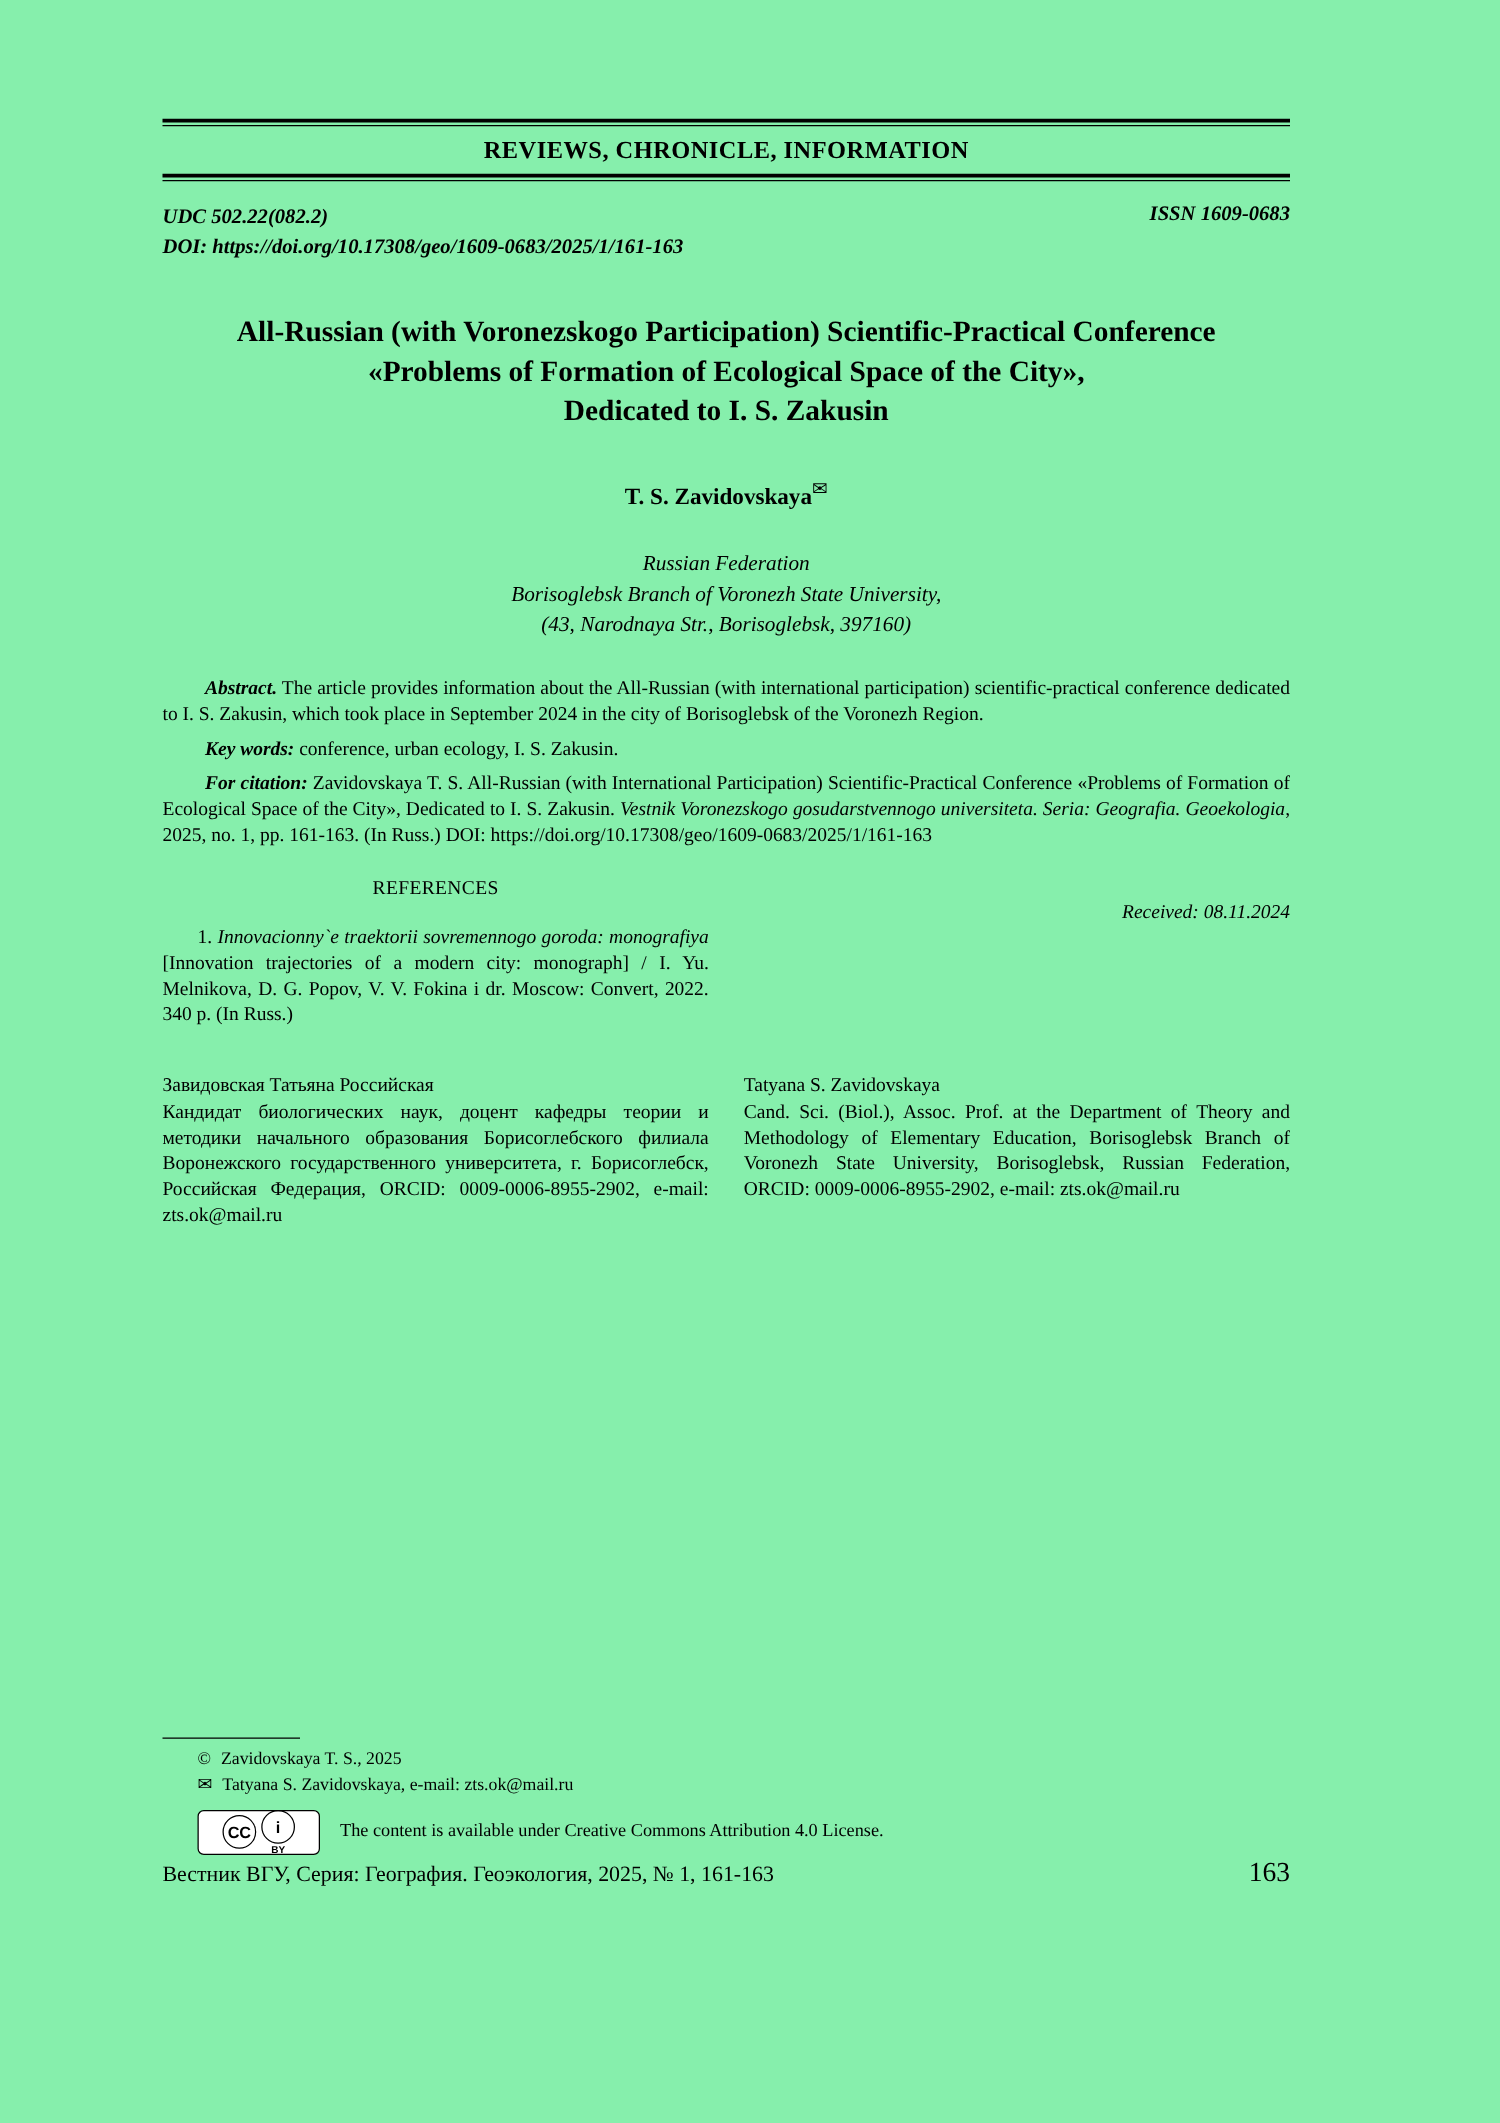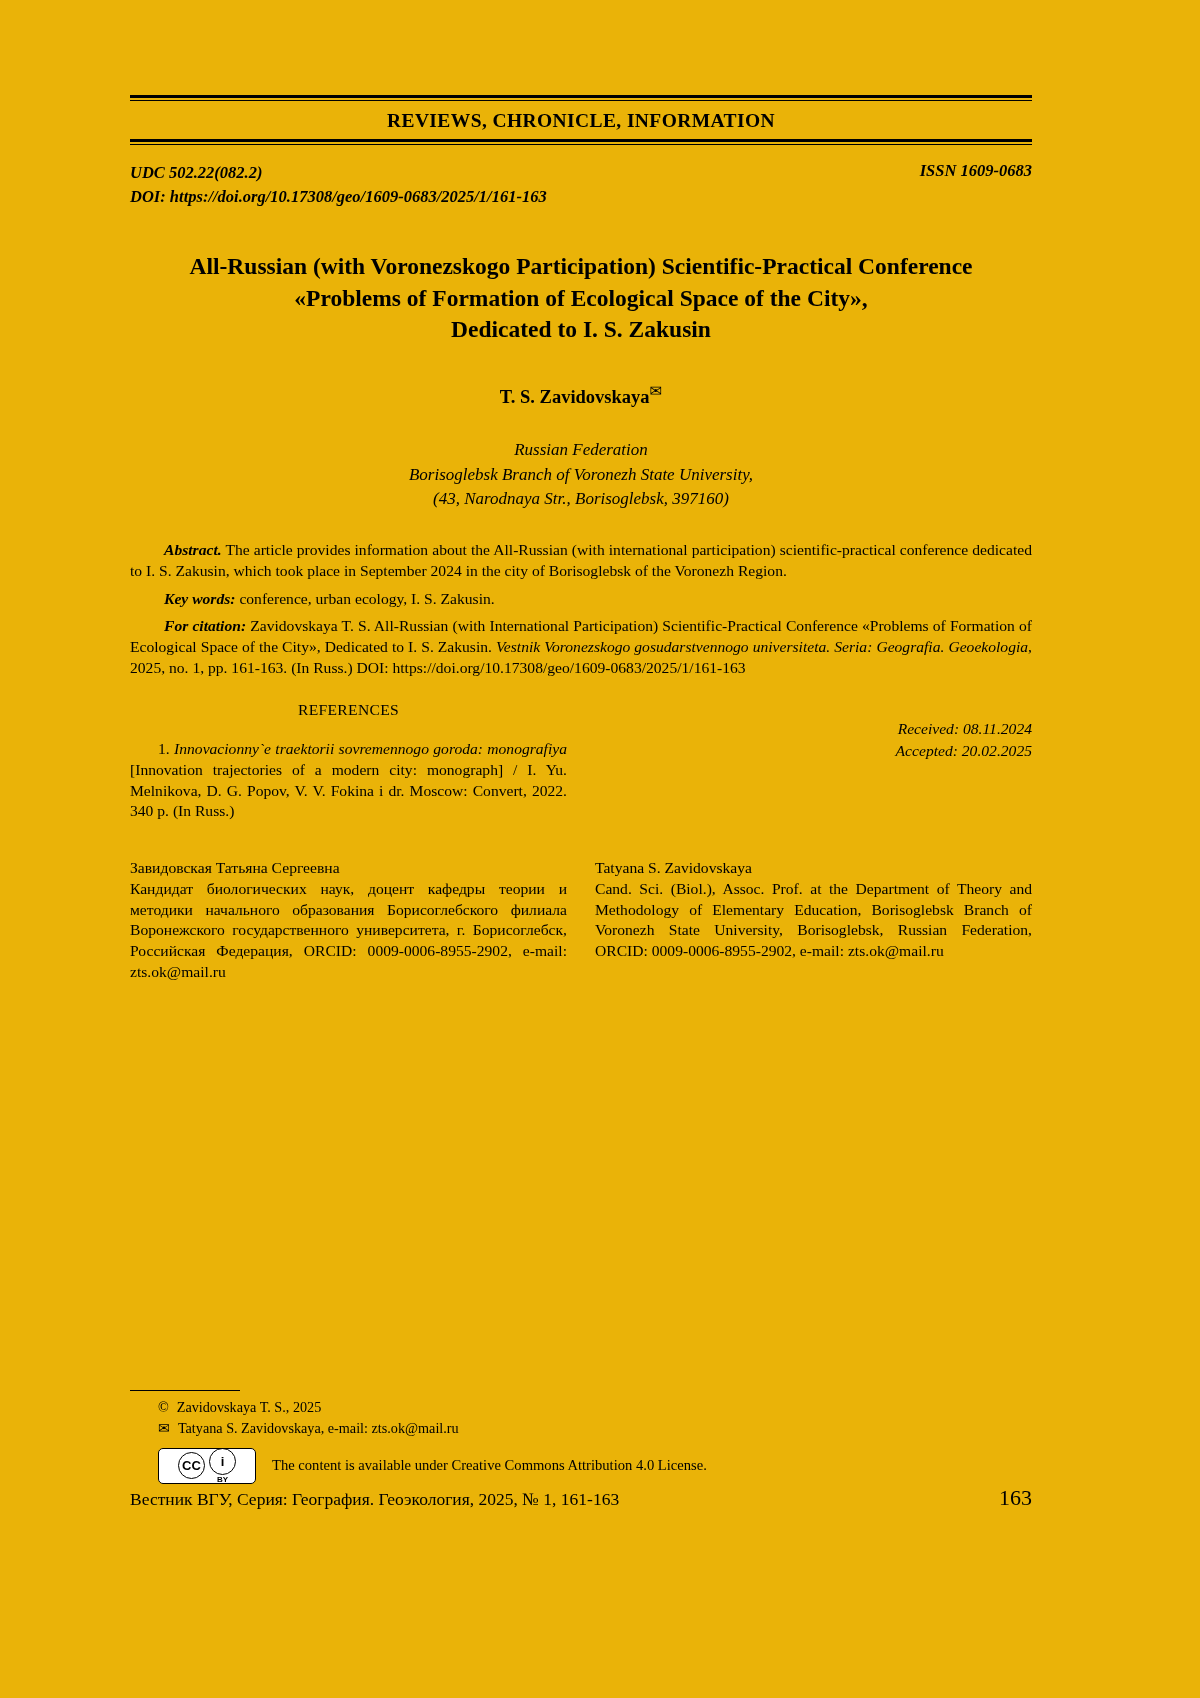--- a/index.html
+++ b/index.html
@@ -5,21 +5,21 @@
   html, body {
     margin: 0;
     padding: 0;
     background: #ffffff;
   }
   .page {
     position: relative;
     width: 1200px;
     height: 1698px;
     margin: 0 auto;
-    background: #eab308;
+    background: #86efac;
     font-family: "Liberation Serif", serif;
     color: #000000;
     box-sizing: border-box;
   }
   .content {
     position: absolute;
     left: 130px;
     top: 95px;
     width: 902px;
   }
@@ -279,28 +279,27 @@
         <div class="ref-head">REFERENCES</div>
         <p class="ref-item">
           <span>1.</span>
           <span class="it">Innovacionny`e traektorii sovremennogo goroda: monografiya</span><span> [Innovation trajectories of a modern city: monograph] / I. Yu. Melnikova, D. G. Popov, V. V. Fokina i dr. Moscow: Convert, 2022. 340 p. (In Russ.)</span>
         </p>
       </div>
 
       <div class="col">
         <div class="dates">
           <div>Received: 08.11.2024</div>
-          <div>Accepted: 20.02.2025</div>
         </div>
       </div>
     </div>
 
     <div class="bios">
       <div class="bio">
-        <span class="name">Завидовская Татьяна Сергеевна</span>
+        <span class="name">Завидовская Татьяна Российская</span>
         <span>Кандидат биологических наук, доцент кафедры теории и методики начального образования Борисоглебского филиала Воронежского государственного университета, г. Борисоглебск, Российская Федерация, ORCID: 0009-0006-8955-2902, e-mail: zts.ok@mail.ru</span>
       </div>
       <div class="bio">
         <span class="name">Tatyana S. Zavidovskaya</span>
         <span>Cand. Sci. (Biol.), Assoc. Prof. at the Department of Theory and Methodology of Elementary Education, Borisoglebsk Branch of Voronezh State University, Borisoglebsk, Russian Federation, ORCID: 0009-0006-8955-2902, e-mail: zts.ok@mail.ru</span>
       </div>
     </div>
 
   </div>
 

